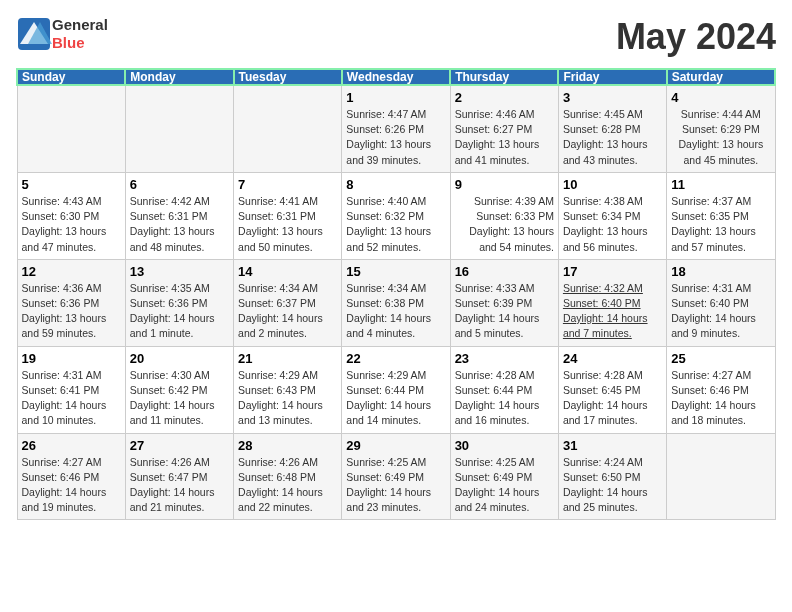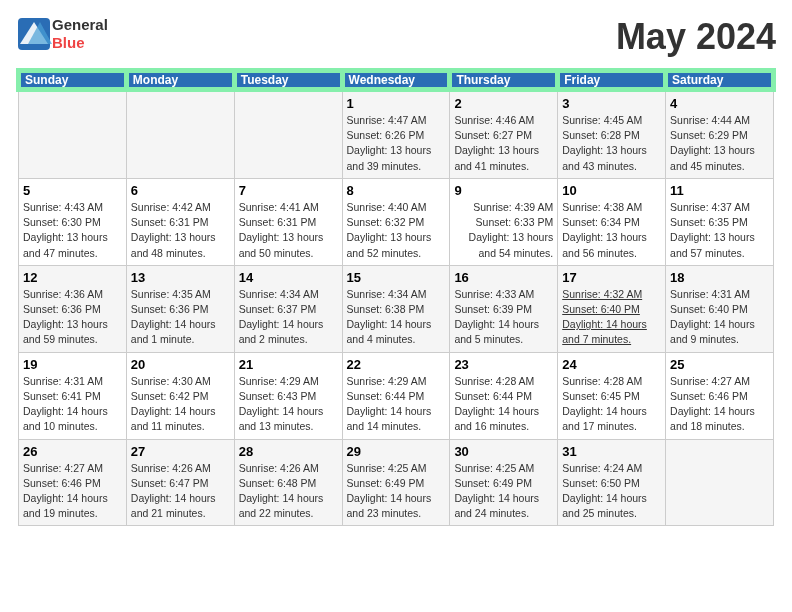--- a/index.html
+++ b/index.html
@@ -31,21 +31,21 @@
     }
     thead tr {
       background-color: #2a6db5;
       color: white;
     }
     thead th {
       padding: 0 4px;
       text-align: left;
       font-size: 12px;
       font-weight: bold;
-      border: 5px solid #86efac;
+      border: 2px solid #86efac;
     }
     tbody tr {
       vertical-align: top;
     }
     tbody tr:nth-child(odd) { background-color: #f5f5f5; }
     tbody tr:nth-child(even) { background-color: #fff; }
     tbody td {
       border: 1px solid #ccc;
       padding: 4px 4px;
       height: 80px;
@@ -117,21 +117,21 @@
         </td>
         <td>
           <span class="day-num">3</span>
           <div class="day-info" style="white-space: pre-line;">Sunrise: 4:45 AM
 Sunset: 6:28 PM
 Daylight: 13 hours
 and 43 minutes.</div>
         </td>
         <td>
           <span class="day-num">4</span>
-          <div class="day-info" style="white-space: pre-line;">Sunrise: 4:44 AM
+          <div class="day-info" style="white-space: pre-line; text-align: center;">Sunrise: 4:44 AM
 Sunset: 6:29 PM
 Daylight: 13 hours
 and 45 minutes.</div>
         </td>
       </tr>
       <tr>
         <td>
           <span class="day-num">5</span>
           <div class="day-info" style="white-space: pre-line;">Sunrise: 4:43 AM
 Sunset: 6:30 PM

